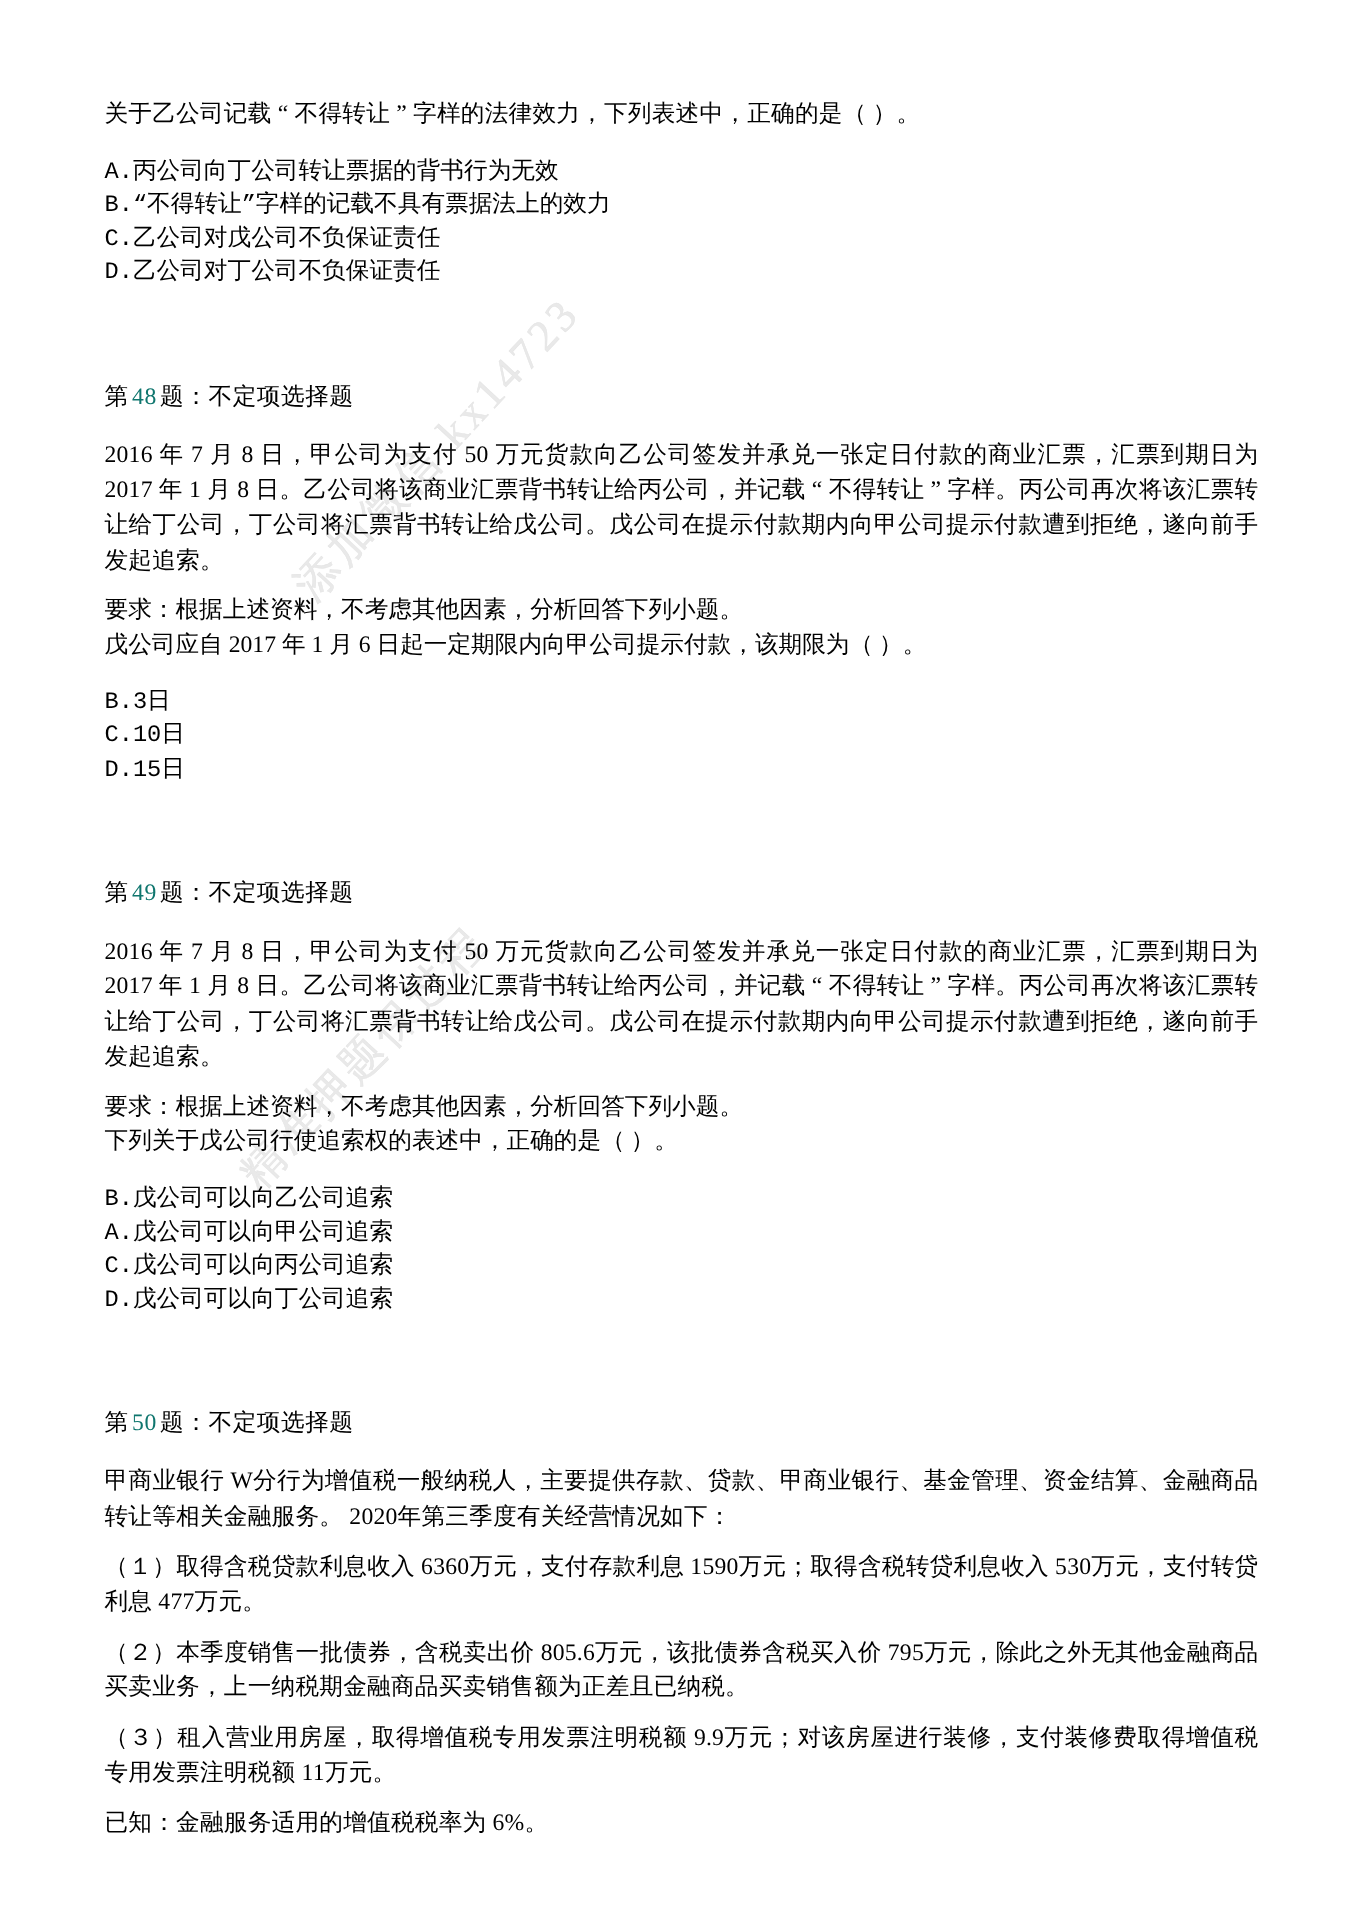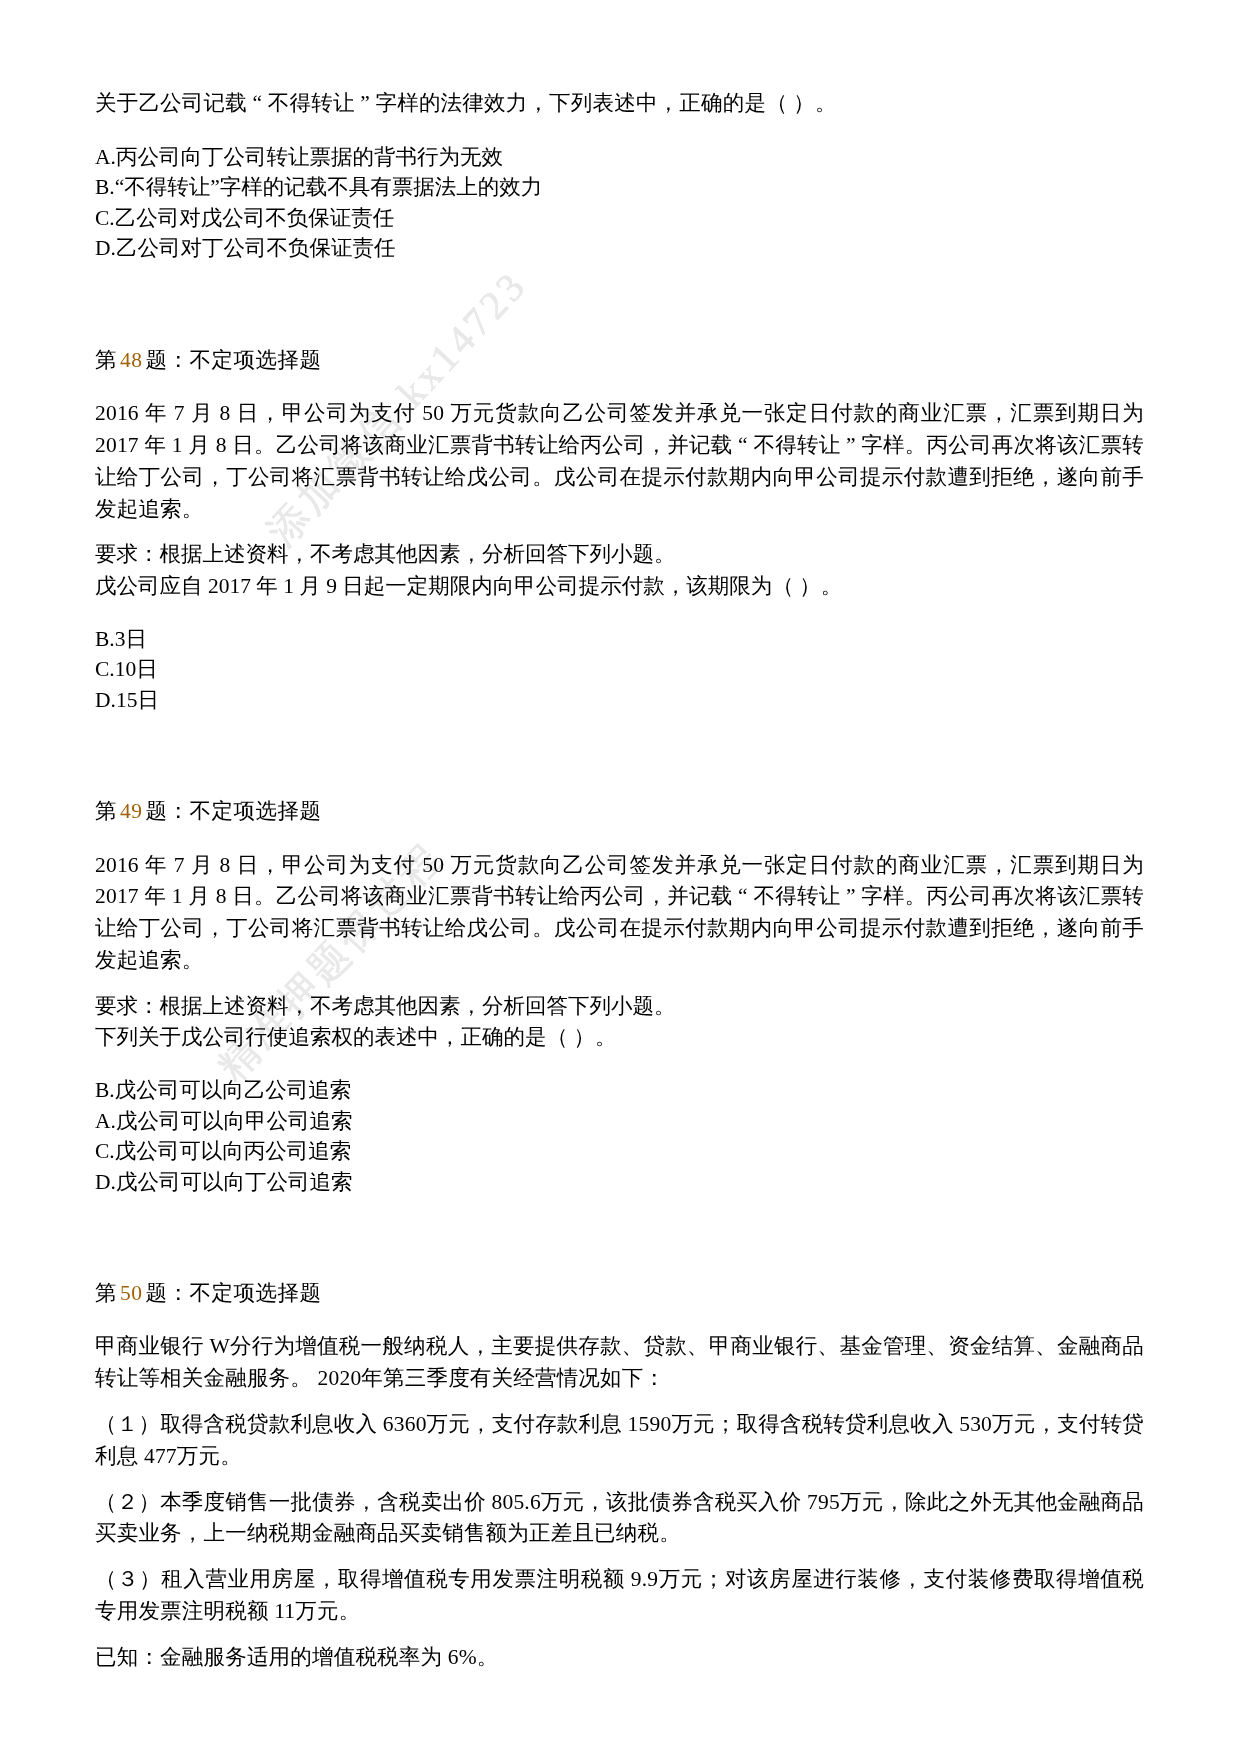--- a/index.html
+++ b/index.html
@@ -57,38 +57,39 @@
     position: relative;
     z-index: 10;
   }
   .q-head {
     font-size: 21.5px;
     line-height: 1.5;
     margin: 0;
     letter-spacing: 0.5px;
   }
   .q-num {
-    color: #a16207;
+    color: #0f766e;
     padding: 0 3px;
   }
   .para {
     font-size: 21.5px;
     line-height: 1.48;
     margin: 0;
     text-align: justify;
     text-justify: inter-ideograph;
     letter-spacing: 0.2px;
   }
   .opts {
     font-size: 21.5px;
     line-height: 1.42;
     margin: 0;
   }
   .opt {
     white-space: nowrap;
+    font-family: Liberation Mono, monospace;
   }
   .spacer-xs { height: 14px; }
   .spacer-sm { height: 22px; }
   .spacer-xl { height: 80px; }
   .block { margin: 0; padding: 0; }
   .req-block { font-size: 21.5px; line-height: 1.45; }
 </style>
 </head>
 <body>
 
@@ -114,21 +115,21 @@
 
     <div class="spacer-xl"></div>
 
     <div class="block">
       <p class="q-head"><span>第</span><span class="q-num">48</span><span>题：不定项选择题</span></p>
       <div class="spacer-sm"></div>
       <p class="para">2016 年 7 月 8 日，甲公司为支付 50 万元货款向乙公司签发并承兑一张定日付款的商业汇票，汇票到期日为 2017 年 1 月 8 日。乙公司将该商业汇票背书转让给丙公司，并记载 “ 不得转让 ” 字样。丙公司再次将该汇票转让给丁公司，丁公司将汇票背书转让给戊公司。戊公司在提示付款期内向甲公司提示付款遭到拒绝，遂向前手发起追索。</p>
       <div class="spacer-xs"></div>
       <div class="req-block">
         <div>要求：根据上述资料，不考虑其他因素，分析回答下列小题。</div>
-        <div>戊公司应自 2017 年 1 月 9 日起一定期限内向甲公司提示付款，该期限为（ ）。</div>
+        <div>戊公司应自 2017 年 1 月 6 日起一定期限内向甲公司提示付款，该期限为（ ）。</div>
       </div>
       <div class="spacer-sm"></div>
       <div class="opts">
         <div class="opt">B.3日</div>
         <div class="opt">C.10日</div>
         <div class="opt">D.15日</div>
       </div>
     </div>
 
     <div class="spacer-xl"></div>

